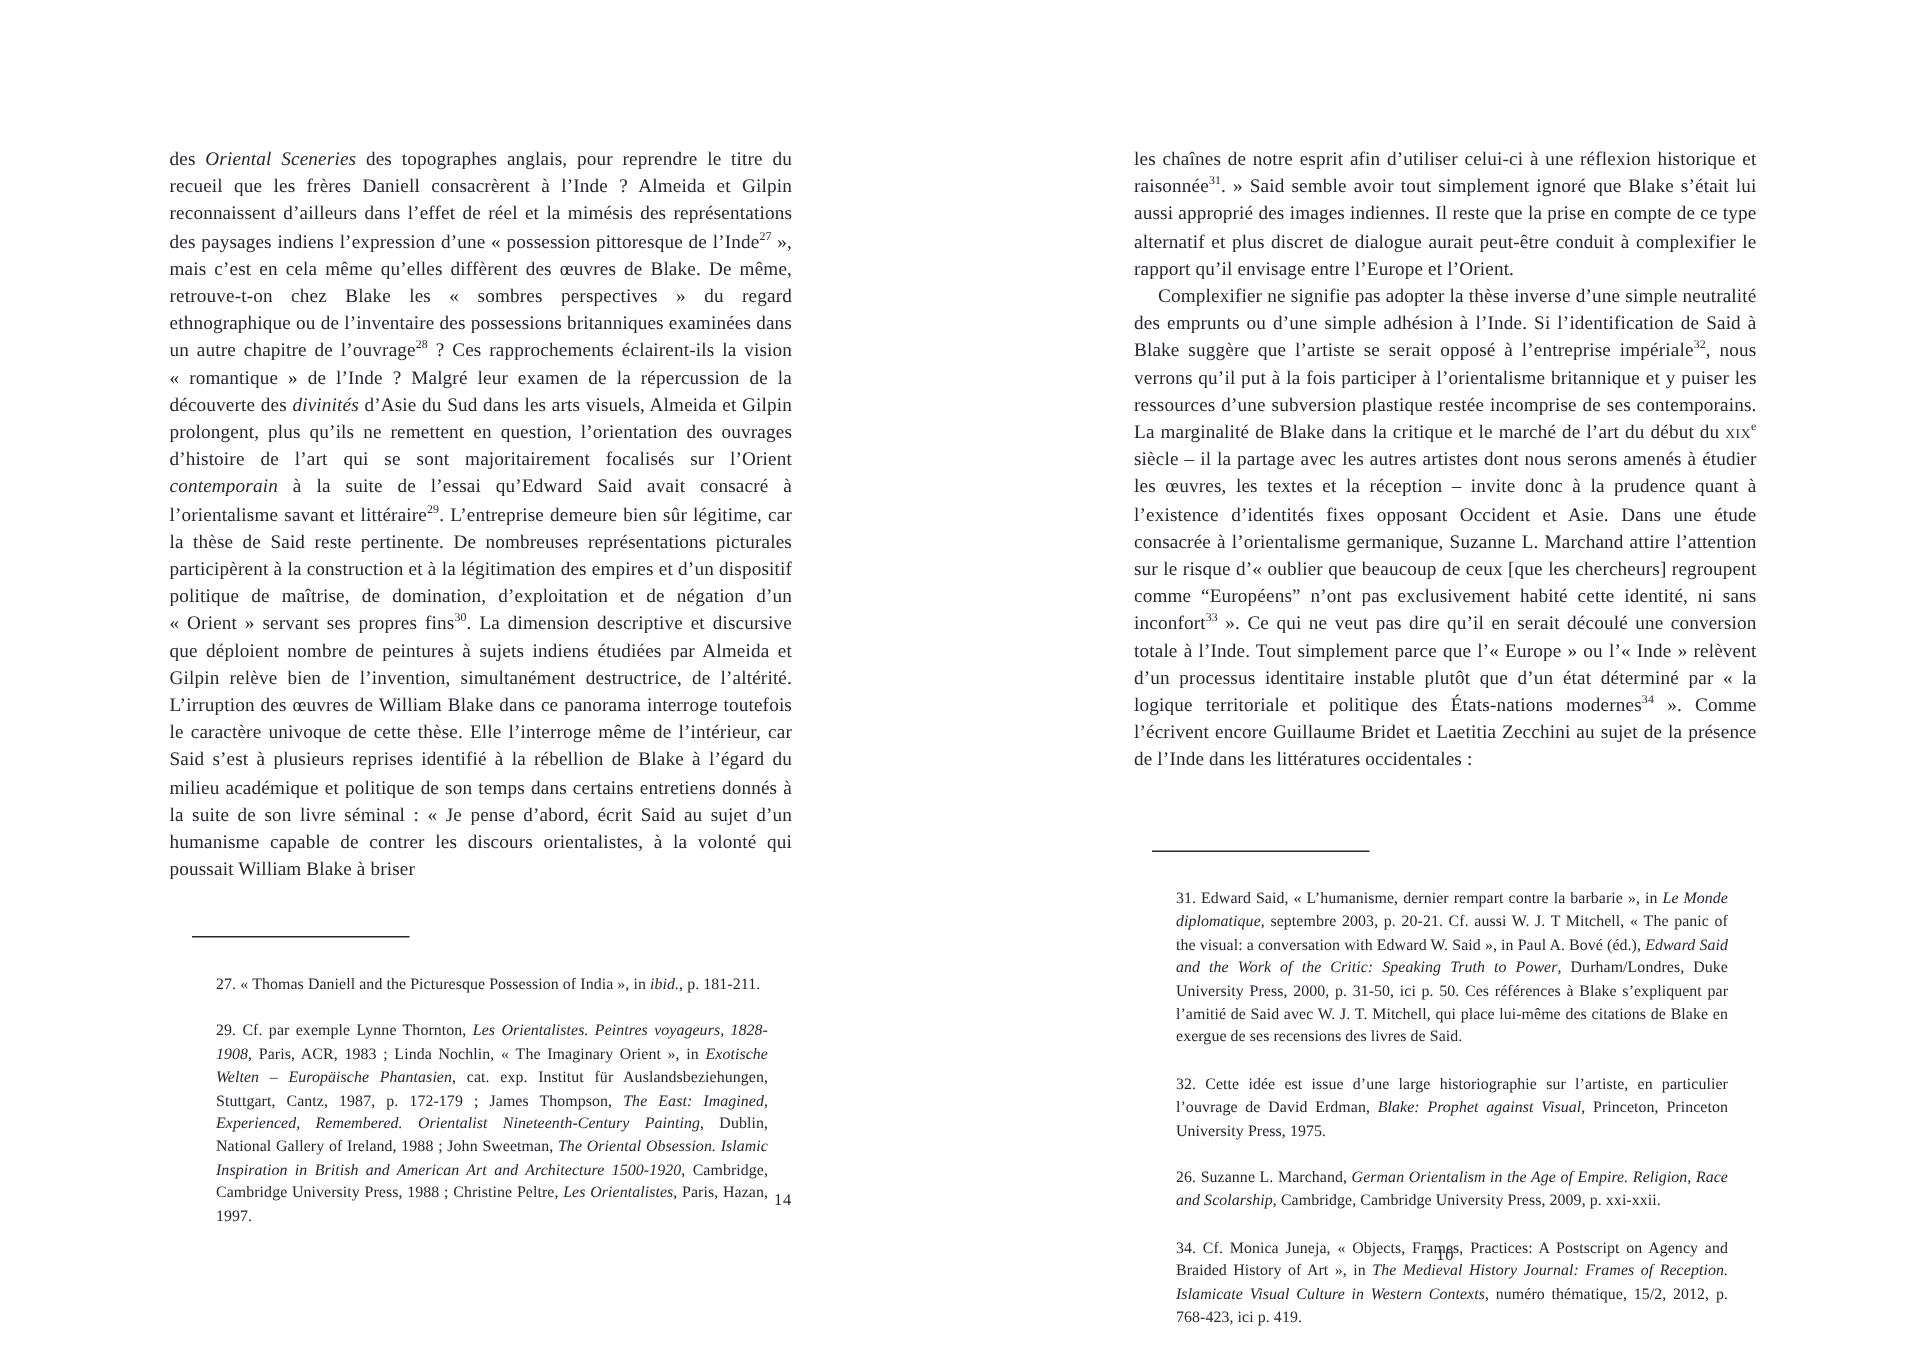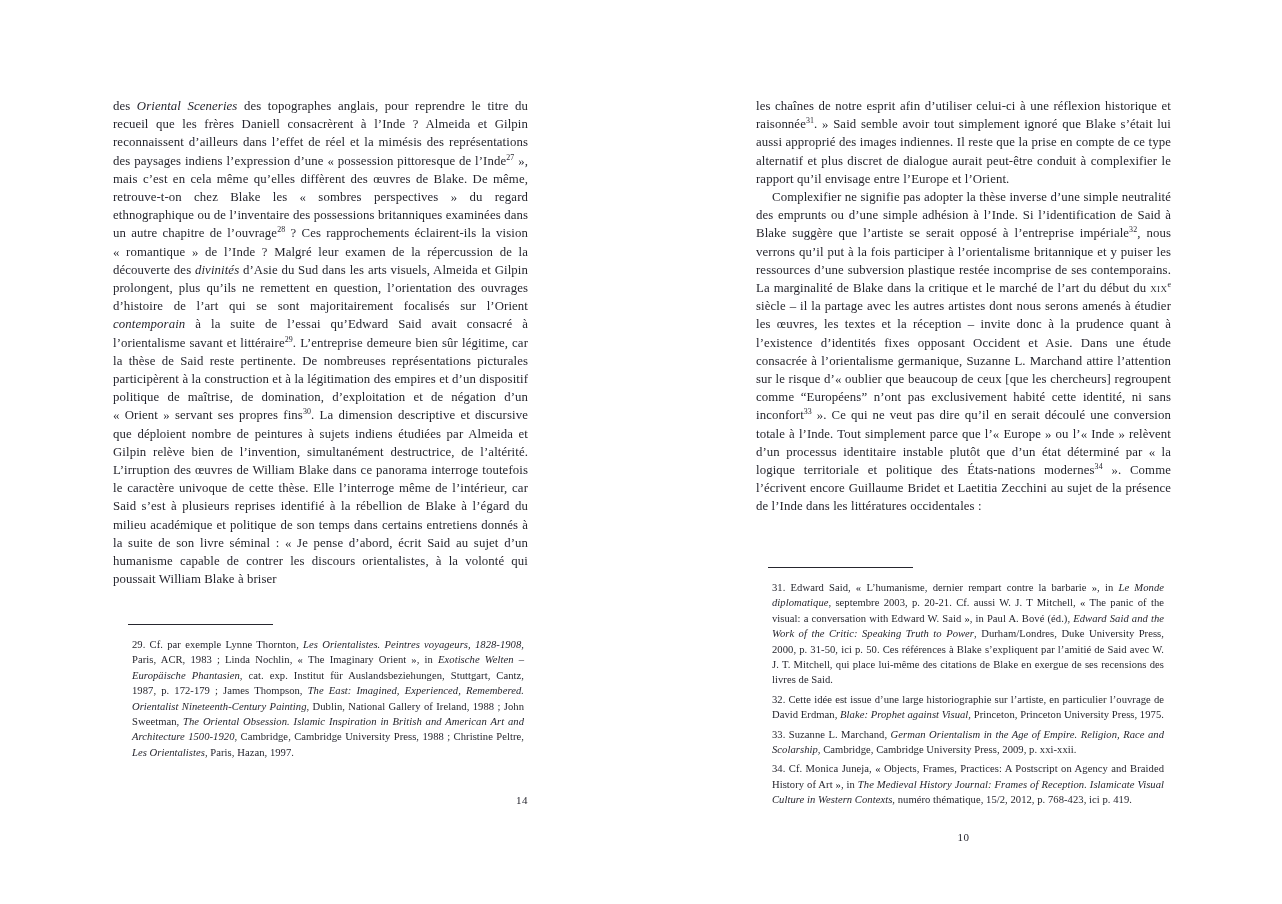--- a/index.html
+++ b/index.html
@@ -22,21 +22,21 @@
   }
   .page-body p { margin: 0; }
   .page-body p.indent { text-indent: 16px; }
   .footnotes {
     position: absolute;
     text-align: justify;
     font-size: 10.6px;
     line-height: 15.4px;
     letter-spacing: 0.05px;
   }
-  .footnotes p { margin: 4px; }
+  .footnotes p { margin: 16px; }
   .fn-rule {
     position: absolute;
     height: 1.4px;
     background: #26262e;
   }
   sup.sup {
     font-size: 0.62em;
     vertical-align: super;
     line-height: 0;
   }
@@ -56,37 +56,38 @@
 <div class="spread">
 
   <div>
     <div class="page-body" style="left:113px; top:97px; width:415px;">
         <p><span>des </span><span class="it">Oriental Sceneries</span><span> des topographes anglais, pour reprendre le titre du recueil que les frères Daniell consacrèrent à l’Inde&nbsp;? Almeida et Gilpin reconnaissent d’ailleurs dans l’effet de réel et la mimésis des représentations des paysages indiens l’expression d’une «&nbsp;possession pittoresque de l’Inde</span><sup class="sup">27</sup><span>&nbsp;», mais c’est en cela même qu’elles diffèrent des œuvres de Blake. De même, retrouve-t-on chez Blake les «&nbsp;sombres perspectives&nbsp;» du regard ethnographique ou de l’inventaire des possessions britanniques examinées dans un autre chapitre de l’ouvrage</span><sup class="sup">28</sup><span>&nbsp;? Ces rapprochements éclairent-ils la vision «&nbsp;romantique&nbsp;» de l’Inde&nbsp;? Malgré leur examen de la répercussion de la découverte des </span><span class="it">divinités</span><span> d’Asie du Sud dans les arts visuels, Almeida et Gilpin prolongent, plus qu’ils ne remettent en question, l’orientation des ouvrages d’histoire de l’art qui se sont majoritairement focalisés sur l’Orient </span><span class="it">contemporain</span><span> à la suite de l’essai qu’Edward Said avait consacré à l’orientalisme savant et littéraire</span><sup class="sup">29</sup><span>. L’entreprise demeure bien sûr légitime, car la thèse de Said reste pertinente. De nombreuses représentations picturales participèrent à la construction et à la légitimation des empires et d’un dispositif politique de maîtrise, de domination, d’exploitation et de négation d’un «&nbsp;Orient&nbsp;» servant ses propres fins</span><sup class="sup">30</sup><span>. La dimension descriptive et discursive que déploient nombre de peintures à sujets indiens étudiées par Almeida et Gilpin relève bien de l’invention, simultanément destructrice, de l’altérité. L’irruption des œuvres de William Blake dans ce panorama interroge toutefois le caractère univoque de cette thèse. Elle l’interroge même de l’intérieur, car Said s’est à plusieurs reprises identifié à la rébellion de Blake à l’égard du milieu académique et politique de son temps dans certains entretiens donnés à la suite de son livre séminal&nbsp;: «&nbsp;Je pense d’abord, écrit Said au sujet d’un humanisme capable de contrer les discours orientalistes, à la volonté qui poussait William Blake à briser</span></p>
       </div>
 
     <div class="fn-rule" style="left:128px; top:624px; width:145px;"></div>
 
     <div class="footnotes" style="left:128px; top:633px; width:400px;">
+        <p><span>27. «&nbsp;Thomas Daniell and the Picturesque Possession of India&nbsp;», in </span><span class="it">ibid.</span><span>, p. 181-211.</span></p>
         <p><span>29. Cf. par exemple Lynne Thornton, </span><span class="it">Les Orientalistes. Peintres voyageurs, 1828-1908</span><span>, Paris, ACR, 1983&nbsp;; Linda Nochlin, «&nbsp;The Imaginary Orient&nbsp;», in </span><span class="it">Exotische Welten – Europäische Phantasien</span><span>, cat. exp. Institut für Auslandsbeziehungen, Stuttgart, Cantz, 1987, p. 172-179&nbsp;; James Thompson, </span><span class="it">The East: Imagined, Experienced, Remembered. Orientalist Nineteenth-Century Painting</span><span>, Dublin, National Gallery of Ireland, 1988&nbsp;; John Sweetman, </span><span class="it">The Oriental Obsession. Islamic Inspiration in British and American Art and Architecture 1500-1920</span><span>, Cambridge, Cambridge University Press, 1988&nbsp;; Christine Peltre, </span><span class="it">Les Orientalistes</span><span>, Paris, Hazan, 1997.</span></p>
       </div>
 
     <div class="page-number" style="left:113px; top:794px;text-align:right;">14</div>
   </div>
 
   <div>
     <div class="page-body" style="left:756px; top:97px; width:415px;">
         <p><span>les chaînes de notre esprit afin d’utiliser celui-ci à une réflexion historique et raisonnée</span><sup class="sup">31</sup><span>.&nbsp;» Said semble avoir tout simplement ignoré que Blake s’était lui aussi approprié des images indiennes. Il reste que la prise en compte de ce type alternatif et plus discret de dialogue aurait peut-être conduit à complexifier le rapport qu’il envisage entre l’Europe et l’Orient.</span></p>
         <p class="indent"><span>Complexifier ne signifie pas adopter la thèse inverse d’une simple neutralité des emprunts ou d’une simple adhésion à l’Inde. Si l’identification de Said à Blake suggère que l’artiste se serait opposé à l’entreprise impériale</span><sup class="sup">32</sup><span>, nous verrons qu’il put à la fois participer à l’orientalisme britannique et y puiser les ressources d’une subversion plastique restée incomprise de ses contemporains. La marginalité de Blake dans la critique et le marché de l’art du début du </span><span class="sc">xix</span><sup class="sup">e</sup><span> siècle – il la partage avec les autres artistes dont nous serons amenés à étudier les œuvres, les textes et la réception – invite donc à la prudence quant à l’existence d’identités fixes opposant Occident et Asie. Dans une étude consacrée à l’orientalisme germanique, Suzanne L. Marchand attire l’attention sur le risque d’«&nbsp;oublier que beaucoup de ceux [que les chercheurs] regroupent comme “Européens” n’ont pas exclusivement habité cette identité, ni sans inconfort</span><sup class="sup">33</sup><span>&nbsp;». Ce qui ne veut pas dire qu’il en serait découlé une conversion totale à l’Inde. Tout simplement parce que l’«&nbsp;Europe&nbsp;» ou l’«&nbsp;Inde&nbsp;» relèvent d’un processus identitaire instable plutôt que d’un état déterminé par «&nbsp;la logique territoriale et politique des États-nations modernes</span><sup class="sup">34</sup><span>&nbsp;». Comme l’écrivent encore Guillaume Bridet et Laetitia Zecchini au sujet de la présence de l’Inde dans les littératures occidentales&nbsp;:</span></p>
       </div>
 
     <div class="fn-rule" style="left:768px; top:567px; width:145px;"></div>
 
     <div class="footnotes" style="left:768px; top:576px; width:400px;">
         <p><span>31. Edward Said, «&nbsp;L’humanisme, dernier rempart contre la barbarie&nbsp;», in </span><span class="it">Le Monde diplomatique</span><span>, septembre 2003, p. 20-21. Cf. aussi W. J. T Mitchell, «&nbsp;The panic of the visual: a conversation with Edward W. Said&nbsp;», in Paul A. Bové (éd.), </span><span class="it">Edward Said and the Work of the Critic: Speaking Truth to Power</span><span>, Durham/Londres, Duke University Press, 2000, p. 31-50, ici p. 50. Ces références à Blake s’expliquent par l’amitié de Said avec W. J. T. Mitchell, qui place lui-même des citations de Blake en exergue de ses recensions des livres de Said.</span></p>
         <p><span>32. Cette idée est issue d’une large historiographie sur l’artiste, en particulier l’ouvrage de David Erdman, </span><span class="it">Blake: Prophet against Visual</span><span>, Princeton, Princeton University Press, 1975.</span></p>
-        <p><span>33. Suzanne L. Marchand, </span><span class="it">German Orientalism in the Age of Empire. Religion, Race and Scolarship</span><span>, Cambridge, Cambridge University Press, 2009, p. xxi-xxii.</span></p>
+        <p><span>26. Suzanne L. Marchand, </span><span class="it">German Orientalism in the Age of Empire. Religion, Race and Scolarship</span><span>, Cambridge, Cambridge University Press, 2009, p. xxi-xxii.</span></p>
         <p><span>34. Cf. Monica Juneja, «&nbsp;Objects, Frames, Practices: A Postscript on Agency and Braided History of Art&nbsp;», in </span><span class="it">The Medieval History Journal: Frames of Reception. Islamicate Visual Culture in Western Contexts</span><span>, numéro thématique, 15/2, 2012, p. 768-423, ici p. 419.</span></p>
       </div>
 
     <div class="page-number" style="left:756px; top:831px;">10</div>
   </div>
 
 </div>
 
 </body></html>

